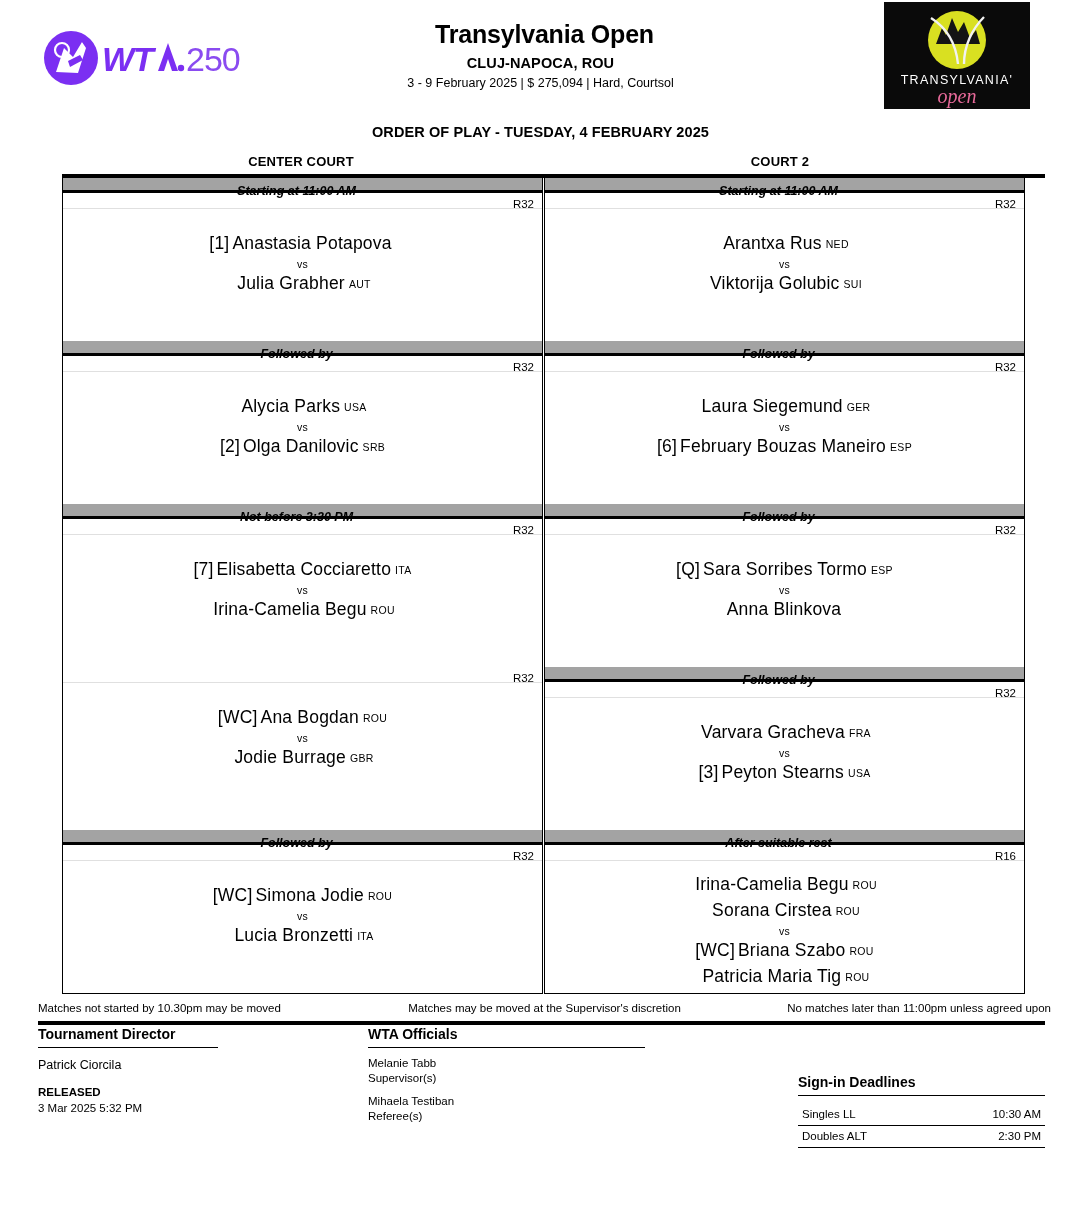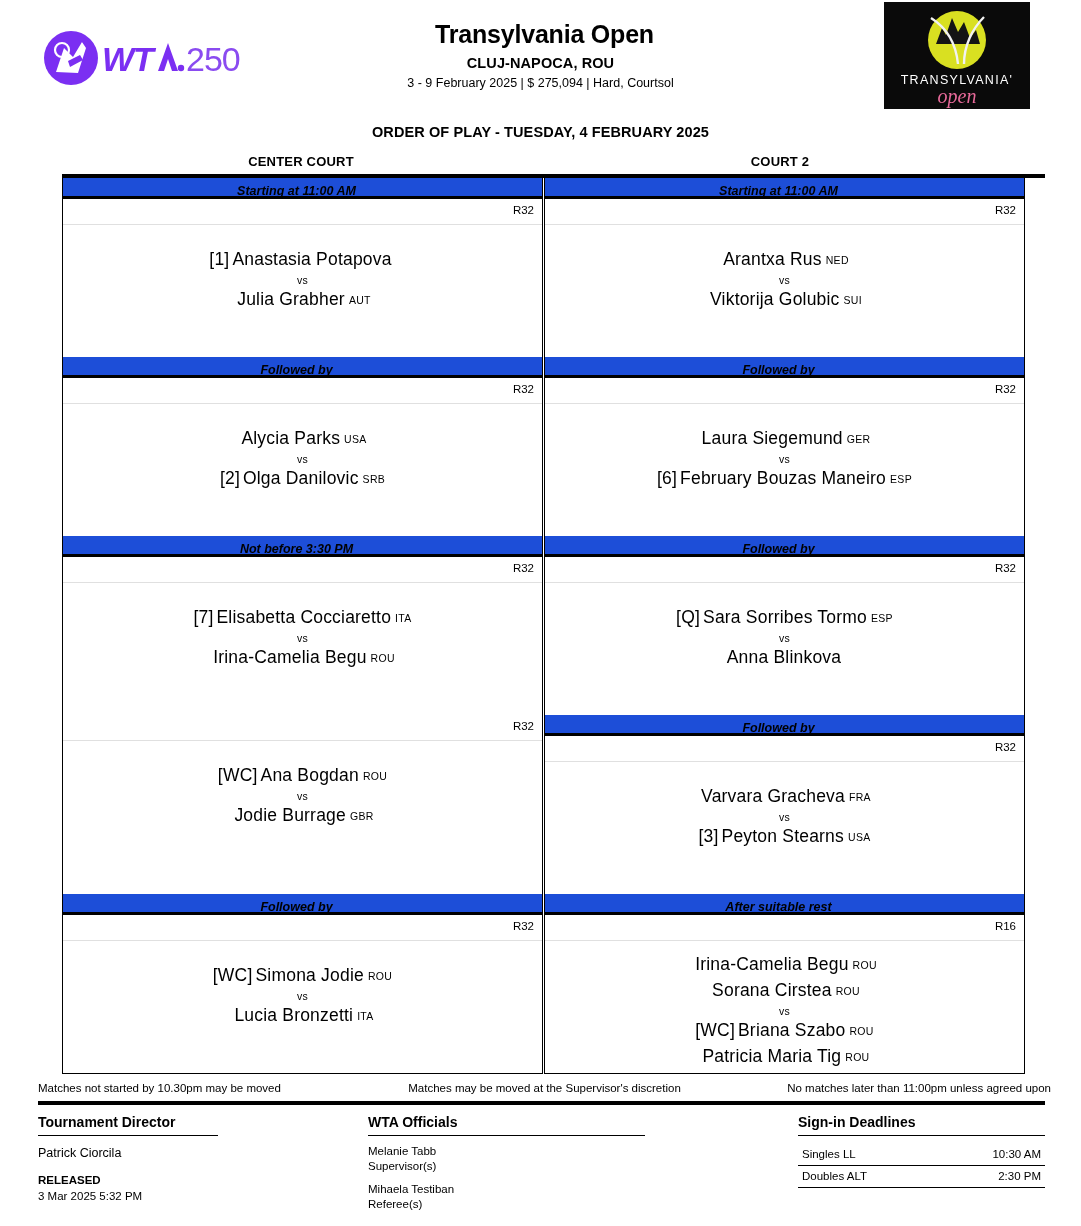--- a/index.html
+++ b/index.html
@@ -103,39 +103,39 @@
     display: flex;
   }
   .col {
     width: 481px;
     box-sizing: border-box;
   }
   .col.left  { border-left: 1px solid #000; border-right: 1px solid #000; }
   .col.right { border-left: 1px solid #000; border-right: 1px solid #000; margin-left: 1px; }
 
   .time-bar {
-    background: #1d4ed8;
+    background: #a3a3a3;
     border-bottom: 3px solid #000;
     text-align: center;
     font-size: 12.5px;
     font-weight: bold;
     font-style: italic;
     line-height: 14px;
     padding: 6px 12px 6px 0;
     box-sizing: border-box;
-    height: 21px;
+    height: 15px;
   }
   .round-row {
     text-align: right;
     font-size: 11.5px;
     line-height: 13px;
     padding: 5px 8px 4px 0;
     border-bottom: 1px solid #e0e0e0;
     box-sizing: border-box;
-    height: 26px;
+    height: 16px;
   }
   .match-body {
     height: 132px;
     box-sizing: border-box;
     display: flex;
     flex-direction: column;
     justify-content: flex-start;
     align-items: center;
     padding-top: 22px;
   }
@@ -174,26 +174,25 @@
   .note.r { text-align: right; }
 
   
   .footer-rule {
     margin: 5px 36px 0 38px;
     border-top: 4px solid #000;
   }
   .footer {
     display: flex;
     margin: 0 36px 0 38px;
-    padding-top: 8px;
   }
   .fcol { box-sizing: border-box; }
   .fcol.a { width: 330px; }
   .fcol.b { width: 430px; }
-  .fcol.c { width: 247px; }
+  .fcol.c { width: 247px; margin-top: 48px; }
 
   .fheading {
     font-size: 14px;
     font-weight: bold;
     line-height: 18px;
     padding-bottom: 4px;
   }
   .fcol.a .underline-box { border-bottom: 1.5px solid #000; width: 180px; }
   .fcol.b .underline-box { border-bottom: 1.5px solid #000; width: 277px; }
   .fcol.c .underline-box { border-bottom: 1.5px solid #000; width: 247px; }

